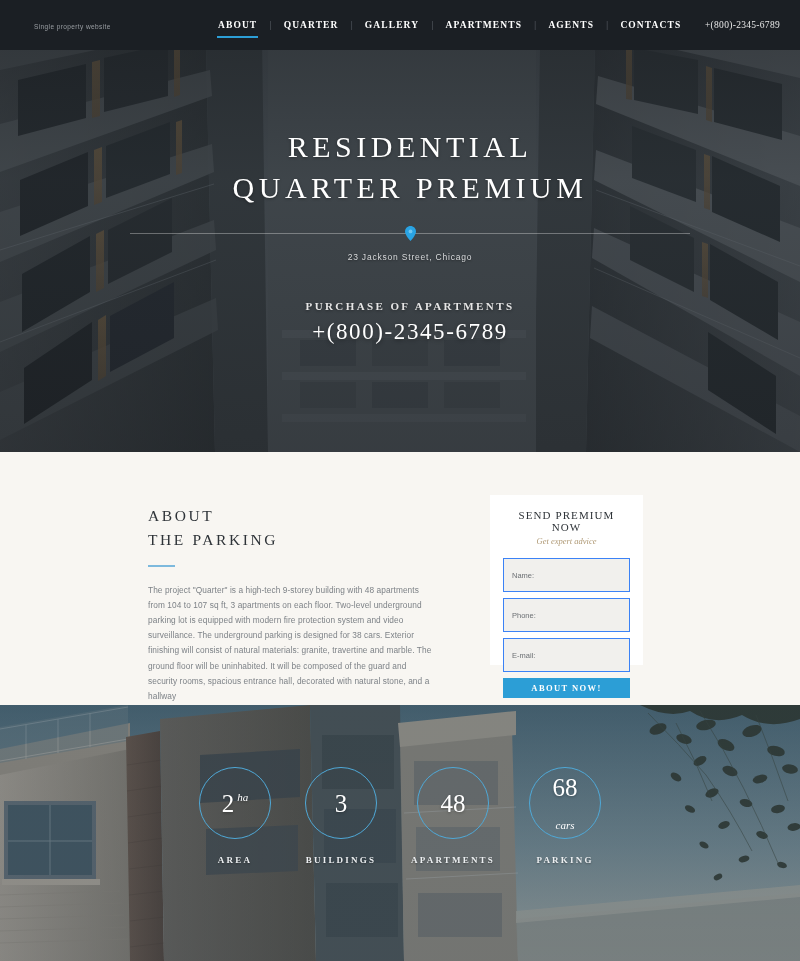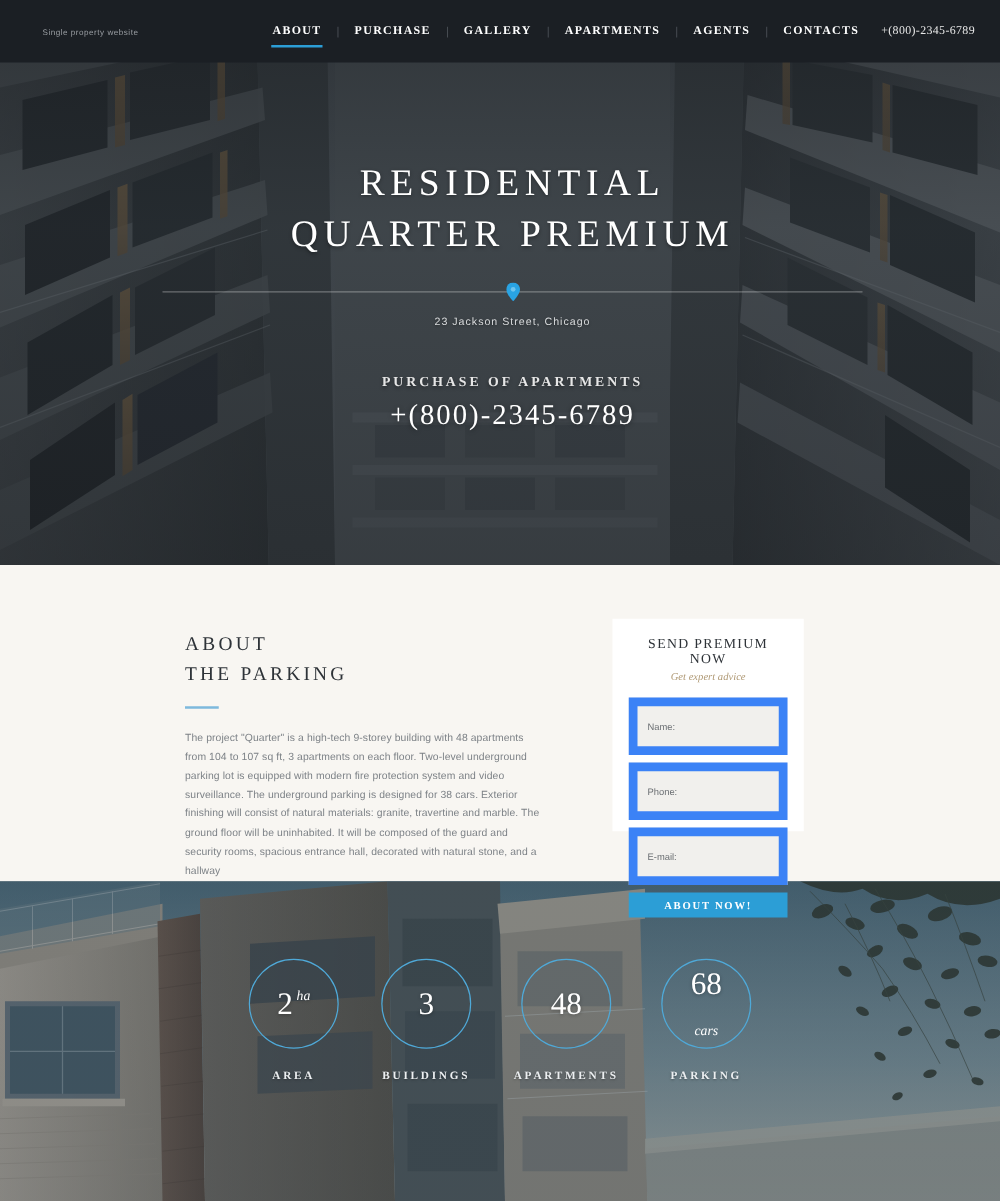--- a/index.html
+++ b/index.html
@@ -154,21 +154,21 @@
     letter-spacing: 1.1px; text-align: center; font-weight: normal;
   }
   .form-sub {
     font-family: "Liberation Serif", serif;
     font-style: italic; font-size: 8.5px;
     color: #b09a76; text-align: center; margin-top: 3px;
   }
   .form-fields { margin-top: 12px; }
   .form-input {
     display: block; width: 100%; height: 19px;
-    background: #f1f0ed; border: 7px solid #3b82f6;
+    background: #f1f0ed; border: 1px solid #3b82f6;
     font-family: "Liberation Sans", sans-serif;
     font-size: 7.5px; color: #55595d;
     padding: 16px 8px; margin-bottom: 6px; outline: none;
   }
   .form-input::placeholder { color: #6b6f73; }
   .form-submit {
     display: block; width: 100%; height: 20px;
     background: #2c9ed6; border: none;
     font-family: "Liberation Serif", serif;
     font-size: 8.5px; color: #ffffff;
@@ -352,21 +352,21 @@
   </div>
 
   <div class="header">
     <div class="logo-block">
       <div class="logo-tagline">Single property website</div>
     </div>
 
     <nav class="nav">
       <span class="nav-item active">ABOUT</span>
       <span class="nav-sep">|</span>
-      <span class="nav-item">PURCHASE</span>
+      <span class="nav-item">QUARTER</span>
       <span class="nav-sep">|</span>
       <span class="nav-item">GALLERY</span>
       <span class="nav-sep">|</span>
       <span class="nav-item">APARTMENTS</span>
       <span class="nav-sep">|</span>
       <span class="nav-item">AGENTS</span>
       <span class="nav-sep">|</span>
       <span class="nav-item">CONTACTS</span>
     </nav>
 

